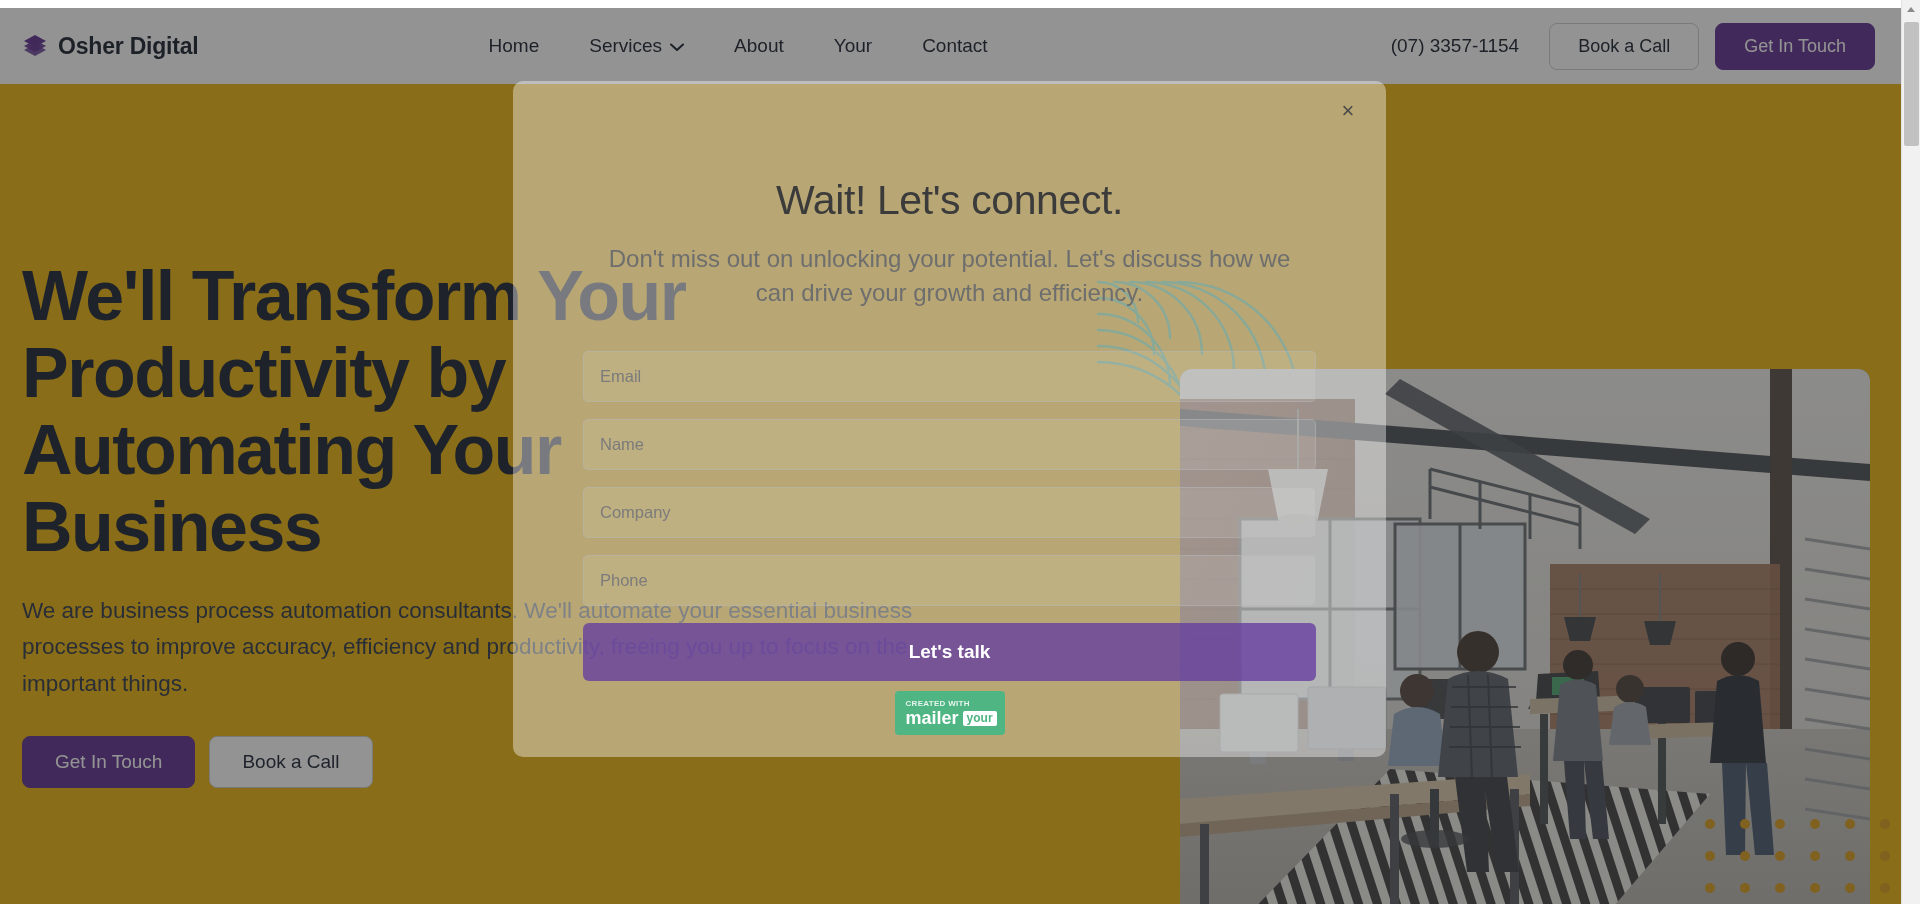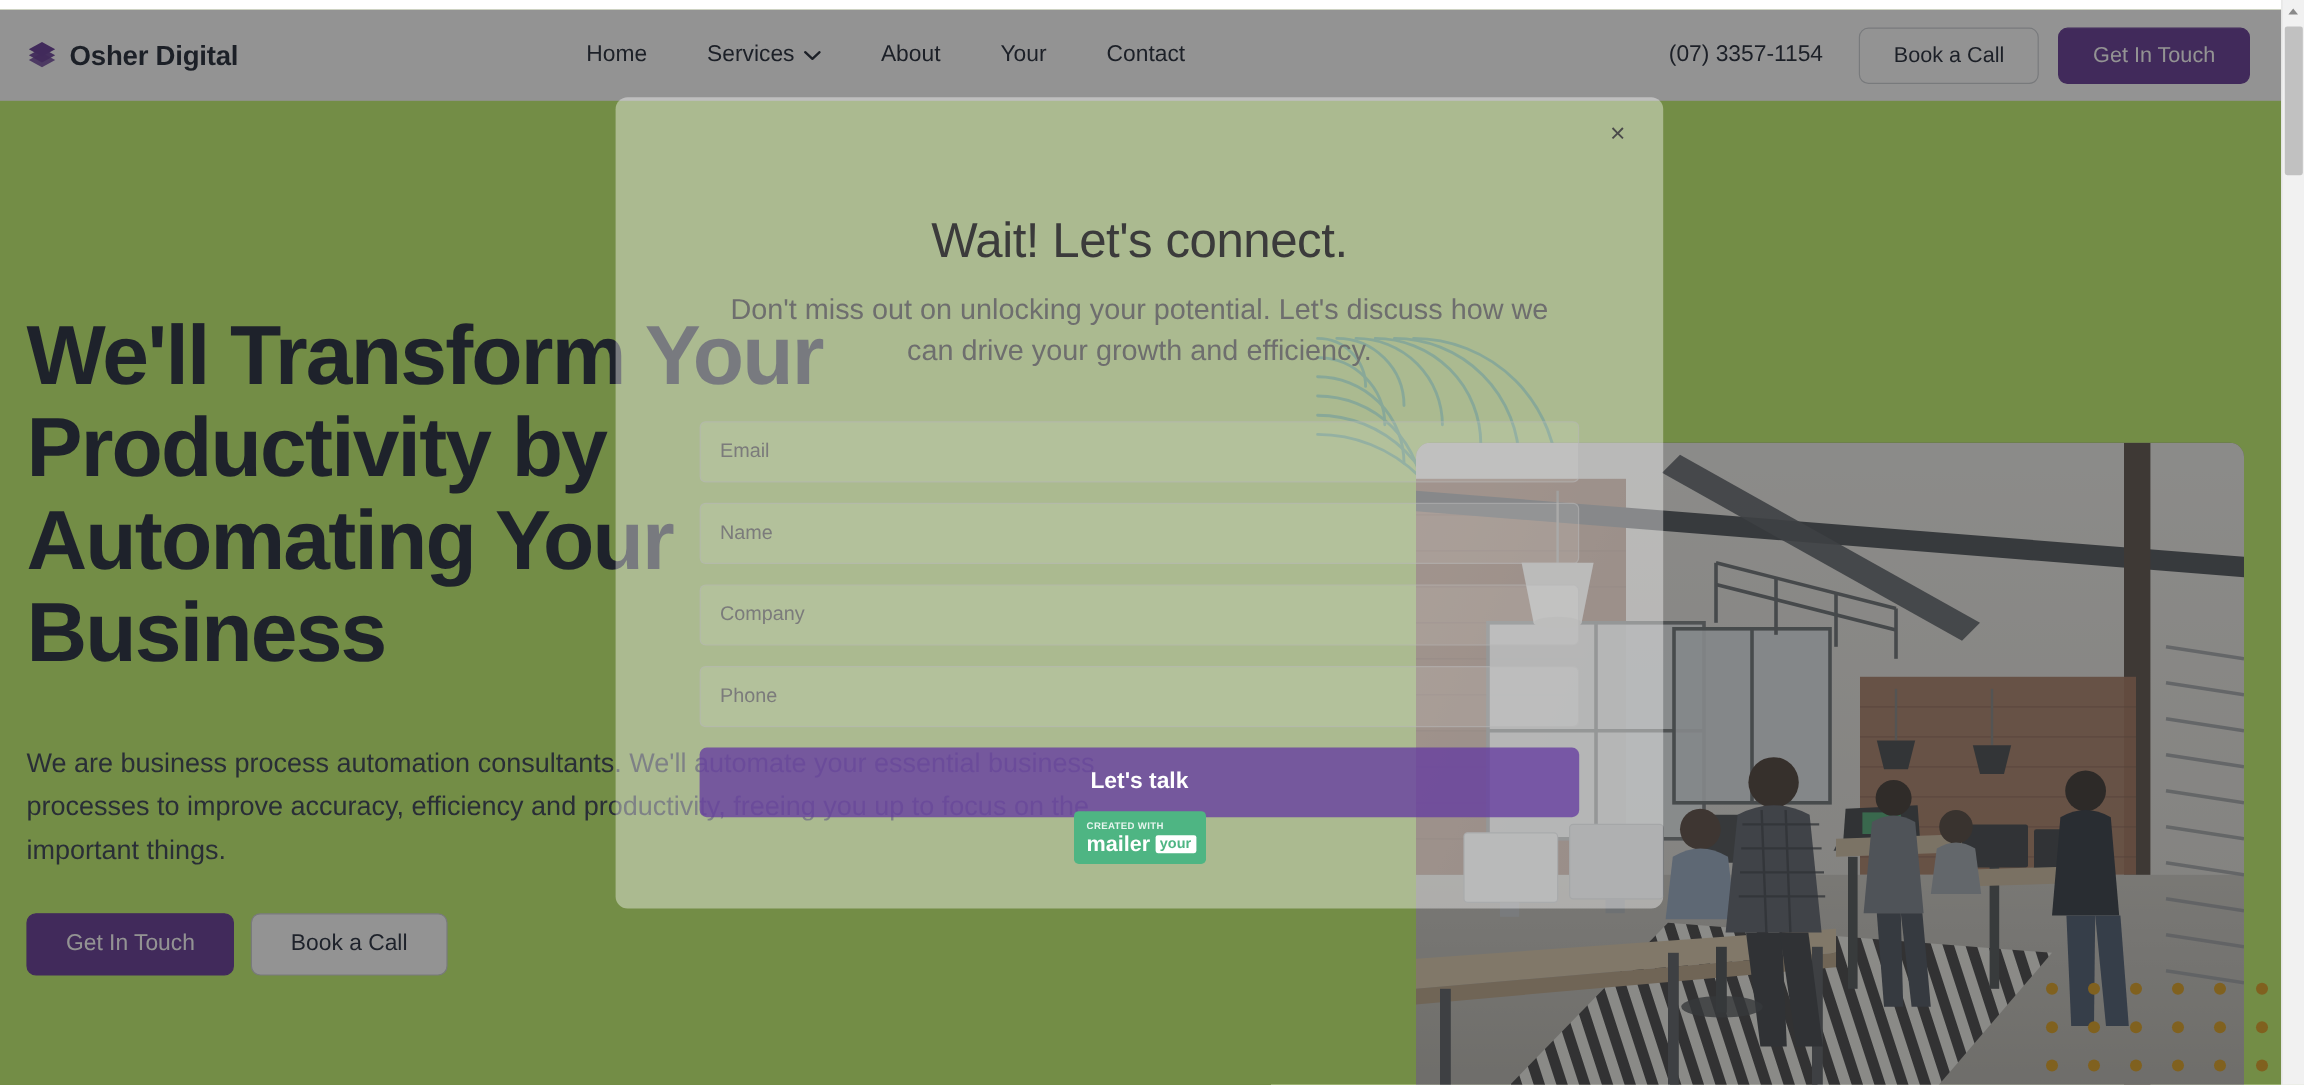--- a/index.html
+++ b/index.html
@@ -8,21 +8,21 @@
     font-family: "Liberation Sans", sans-serif;
     background: #ffffff;
     position: relative;
   }
 
   
   #page {
     position: absolute;
     left: 0; top: 0;
     width: 1901px; height: 904px;
-    background: #bef264;
+    background: #eab308;
     overflow: hidden;
   }
 
   
   #header {
     position: absolute;
     left: 0; top: 8px;
     width: 1901px; height: 76px;
     display: flex;
     align-items: center;
@@ -84,21 +84,21 @@
     white-space: nowrap;
   }
   #hero-title {
     margin-top: 24px;
     font-size: 70px; line-height: 1.1;
     font-weight: bold; color: #141c2e;
     letter-spacing: -1.5px;
     max-width: 810px;
   }
   #hero-sub {
-    margin-top: 52px;
+    margin-top: 27px;
     font-size: 22.5px; line-height: 1.62;
     color: #2b3445;
     max-width: 910px;
   }
   #hero-ctas { margin-top: 34px; display: flex; gap: 14px; }
   .cta-lg { height: 52px; padding: 0 32px; font-size: 19px; border-radius: 8px;
             display:flex; align-items:center; justify-content:center; cursor:pointer;}
   .cta-solid { background: #5b2d8e; color:#fff; border:1px solid #5b2d8e; }
   .cta-outline { background:#fff; color:#141c2e; border:1px solid #c9ccd1; }
 
@@ -169,21 +169,21 @@
     height: 58px; width: 100%;
     background: rgba(101,60,160,0.78);
     color: #ffffff; font-size: 19px; font-weight: bold;
     border: none; border-radius: 6px;
     display:flex; align-items:center; justify-content:center;
     cursor: pointer;
   }
   #mailerlite-badge {
     position: absolute;
     left: 50%; transform: translateX(-50%);
-    bottom: 37px;
+    bottom: 22px;
     width: 110px; height: 44px;
     background: #4eb583;
     border-radius: 4px;
     display:flex; flex-direction: column;
     justify-content:center;
     padding-left: 11px;
   }
   #ml-top { font-size: 8px; color: #e6f5ee; letter-spacing: 0.3px; font-weight: bold; }
   #ml-row { display:flex; align-items:center; gap: 4px; margin-top: 1px; font-weight: bold; }
   #ml-mailer { font-size: 18px; color:#ffffff; line-height: 1; }

